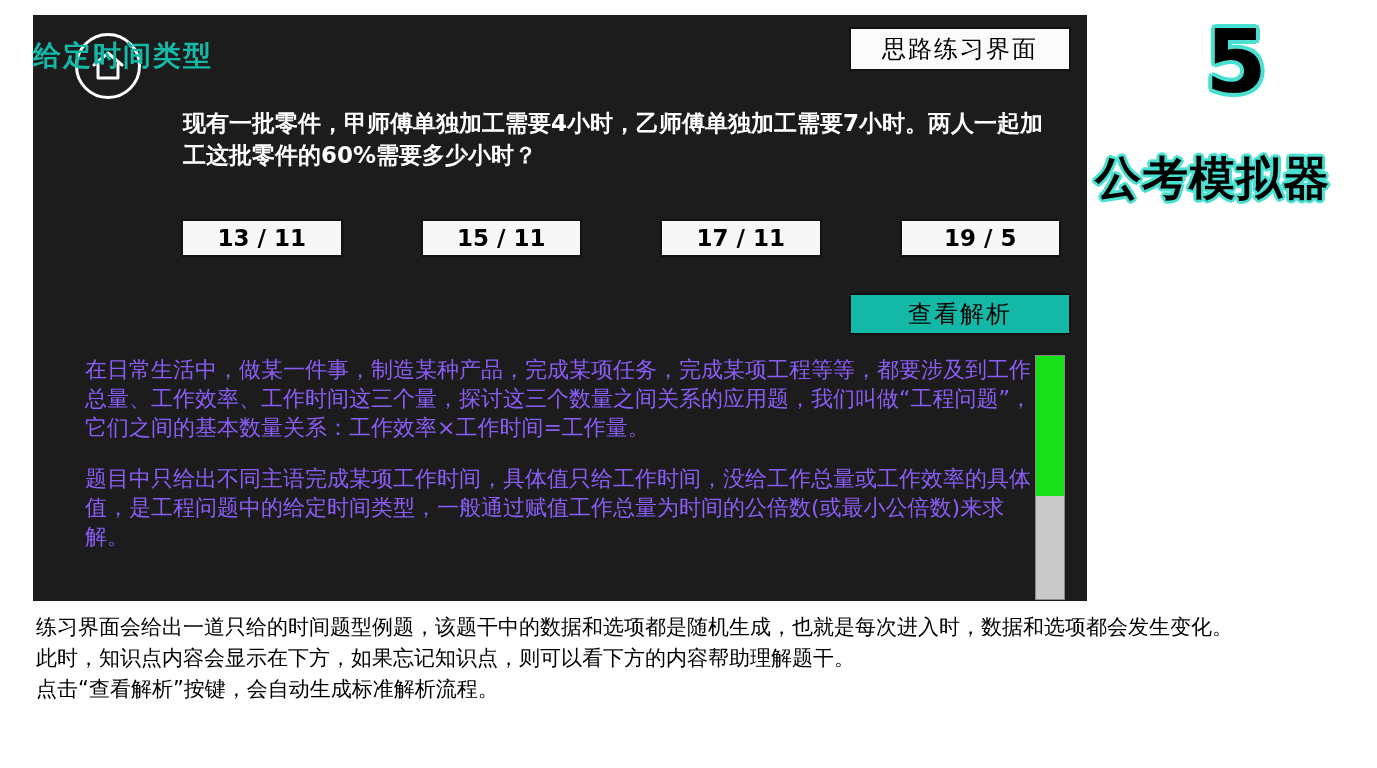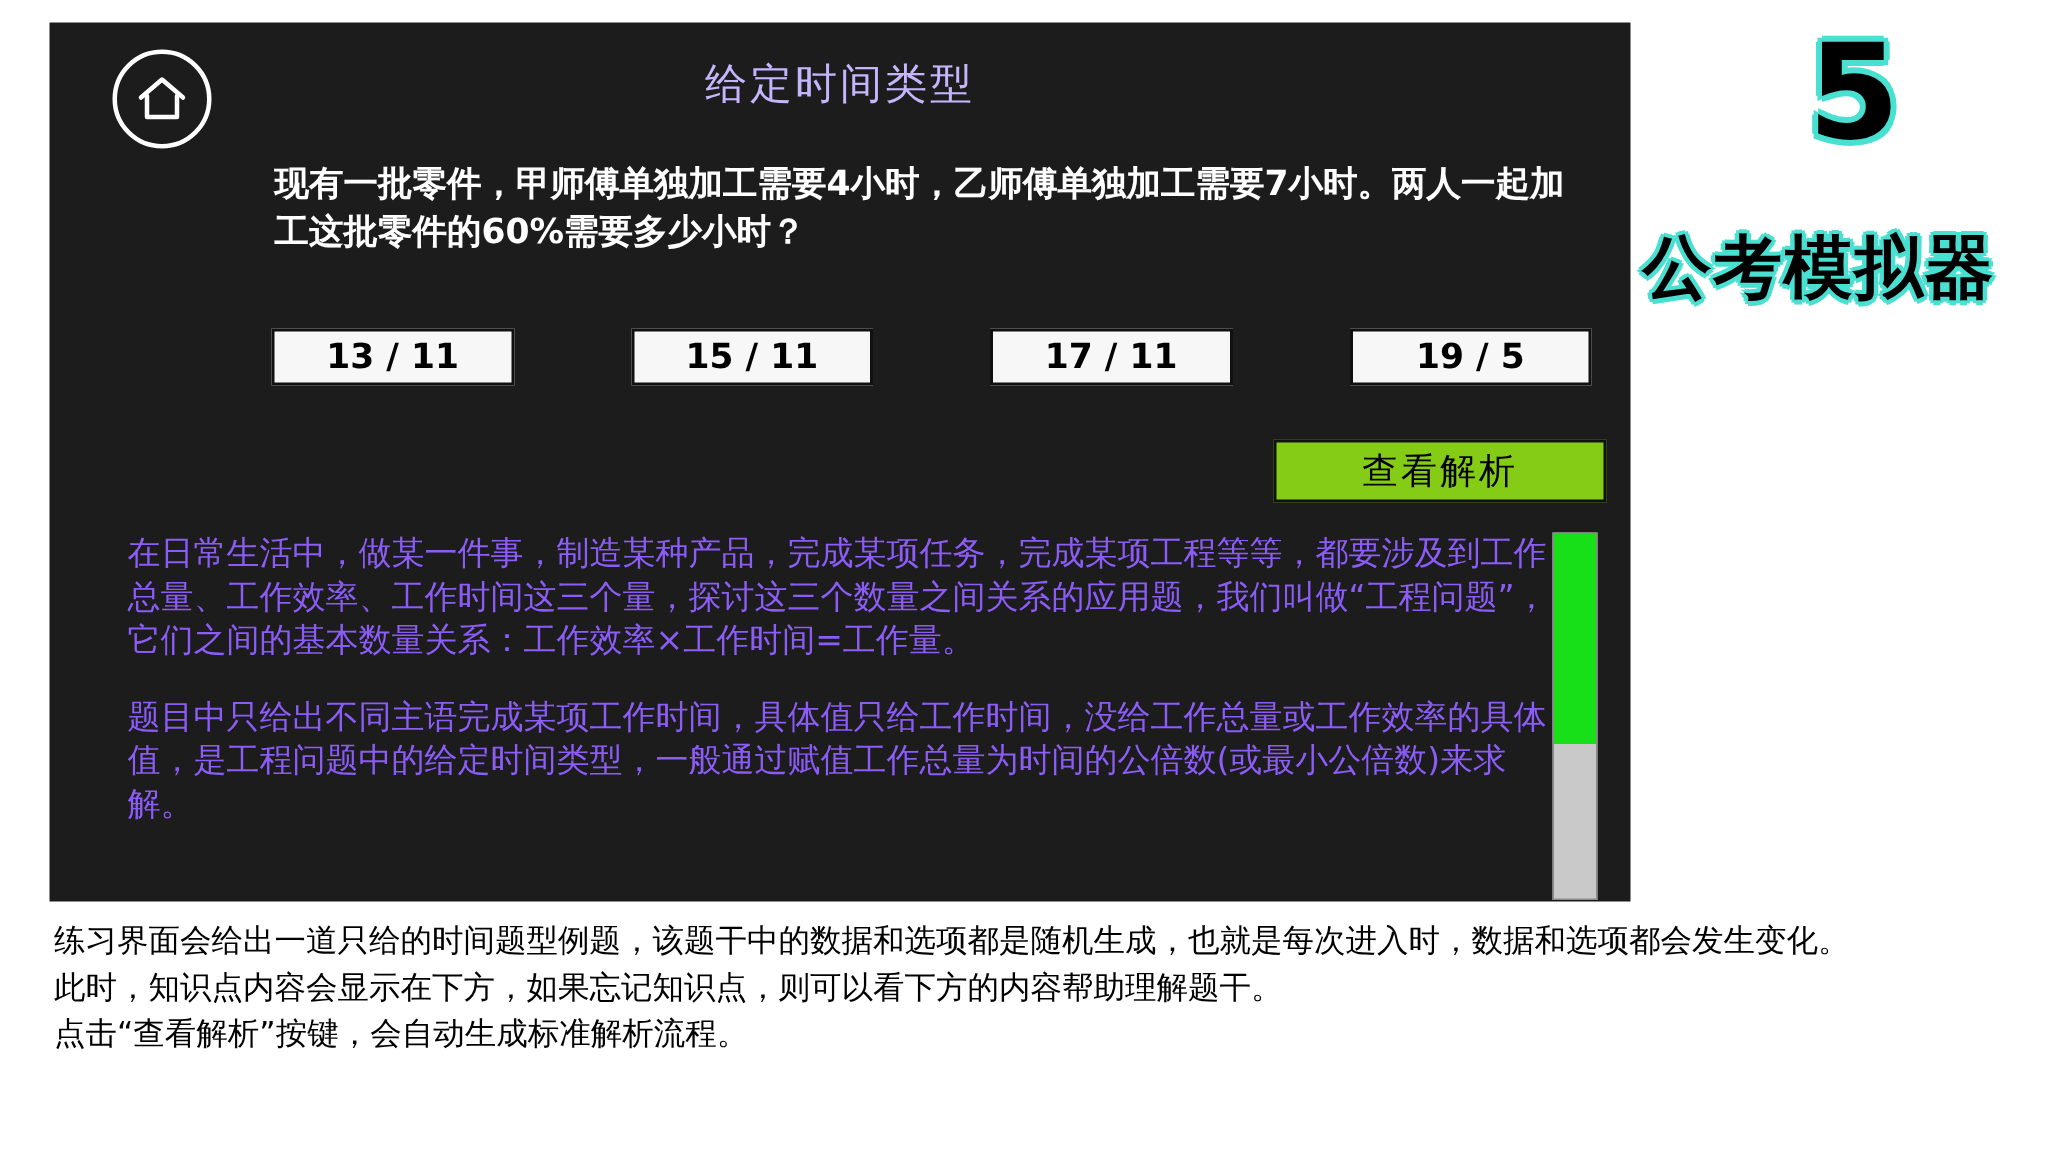--- a/index.html
+++ b/index.html
@@ -48,24 +48,23 @@
     justify-content: center;
   }
   .home-btn svg { display: block; }
 
   
   .header-title {
     position: absolute;
     left: 0;
     top: 22px;
     width: 1054px;
-    text-align: center;
-    color: #c4b5fd;
+    color: #14b8a6;
     font-size: 28px;
-    font-weight: normal;
+    font-weight: bold;
     letter-spacing: 2px;
     font-family: "DejaVu Sans", sans-serif;
   }
 
   
   .mode-btn {
     position: absolute;
     right: 16px;
     top: 12px;
     width: 222px;
@@ -119,21 +118,21 @@
     font-family: "DejaVu Sans", sans-serif;
   }
 
   
   .analysis-btn {
     position: absolute;
     right: 16px;
     top: 278px;
     width: 222px;
     height: 42px;
-    background: #84cc16;
+    background: #14b8a6;
     border: 2px solid #111;
     box-sizing: border-box;
     display: flex;
     align-items: center;
     justify-content: center;
     color: #000;
     font-size: 24px;
     font-family: "DejaVu Serif", serif;
     letter-spacing: 2px;
   }
@@ -243,20 +242,21 @@
       <span>
         <svg width="36" height="34" viewBox="0 0 36 34" fill="none" xmlns="http://www.w3.org/2000/svg">
           <path d="M4 16 L18 4 L32 16" stroke="#ffffff" stroke-width="3" stroke-linecap="round" stroke-linejoin="round"></path>
           <path d="M8 15 L8 29 L28 29 L28 15" stroke="#ffffff" stroke-width="3" stroke-linecap="round" stroke-linejoin="round"></path>
         </svg>
       </span>
     </div>
 
     <div class="header-title">给定时间类型</div>
 
+    <div class="mode-btn">思路练习界面</div>
 
     <div class="question">现有一批零件，甲师傅单独加工需要4小时，乙师傅单独加工需要7小时。两人一起加工这批零件的60%需要多少小时？</div>
 
     <div class="options">
       <div class="option">13 / 11</div>
       <div class="option">15 / 11</div>
       <div class="option">17 / 11</div>
       <div class="option">19 / 5</div>
     </div>
 

